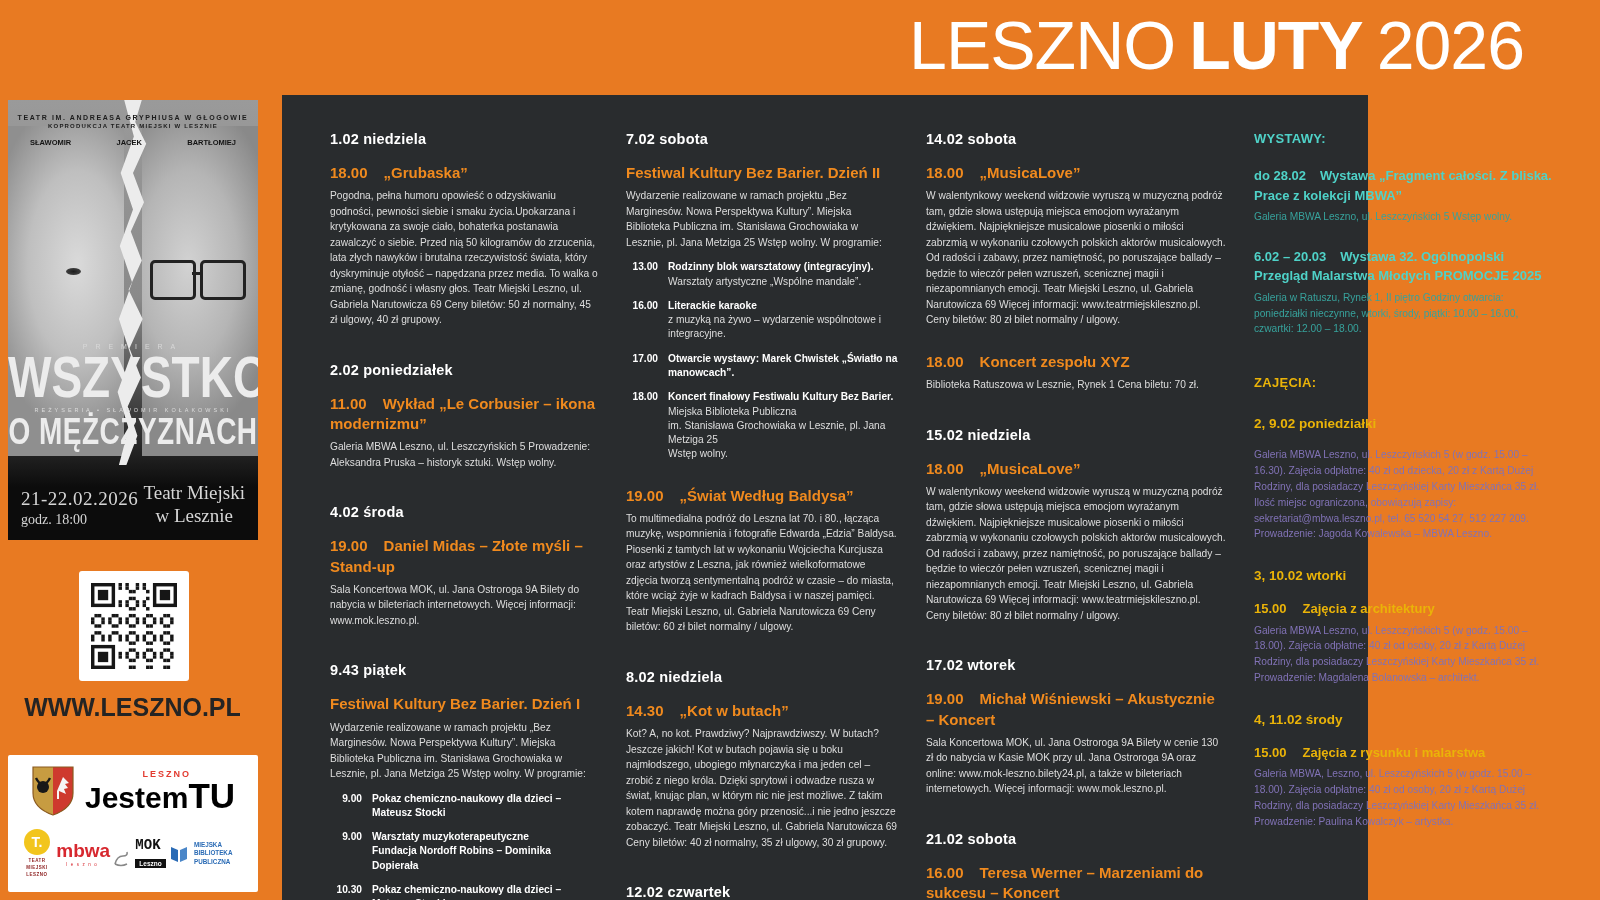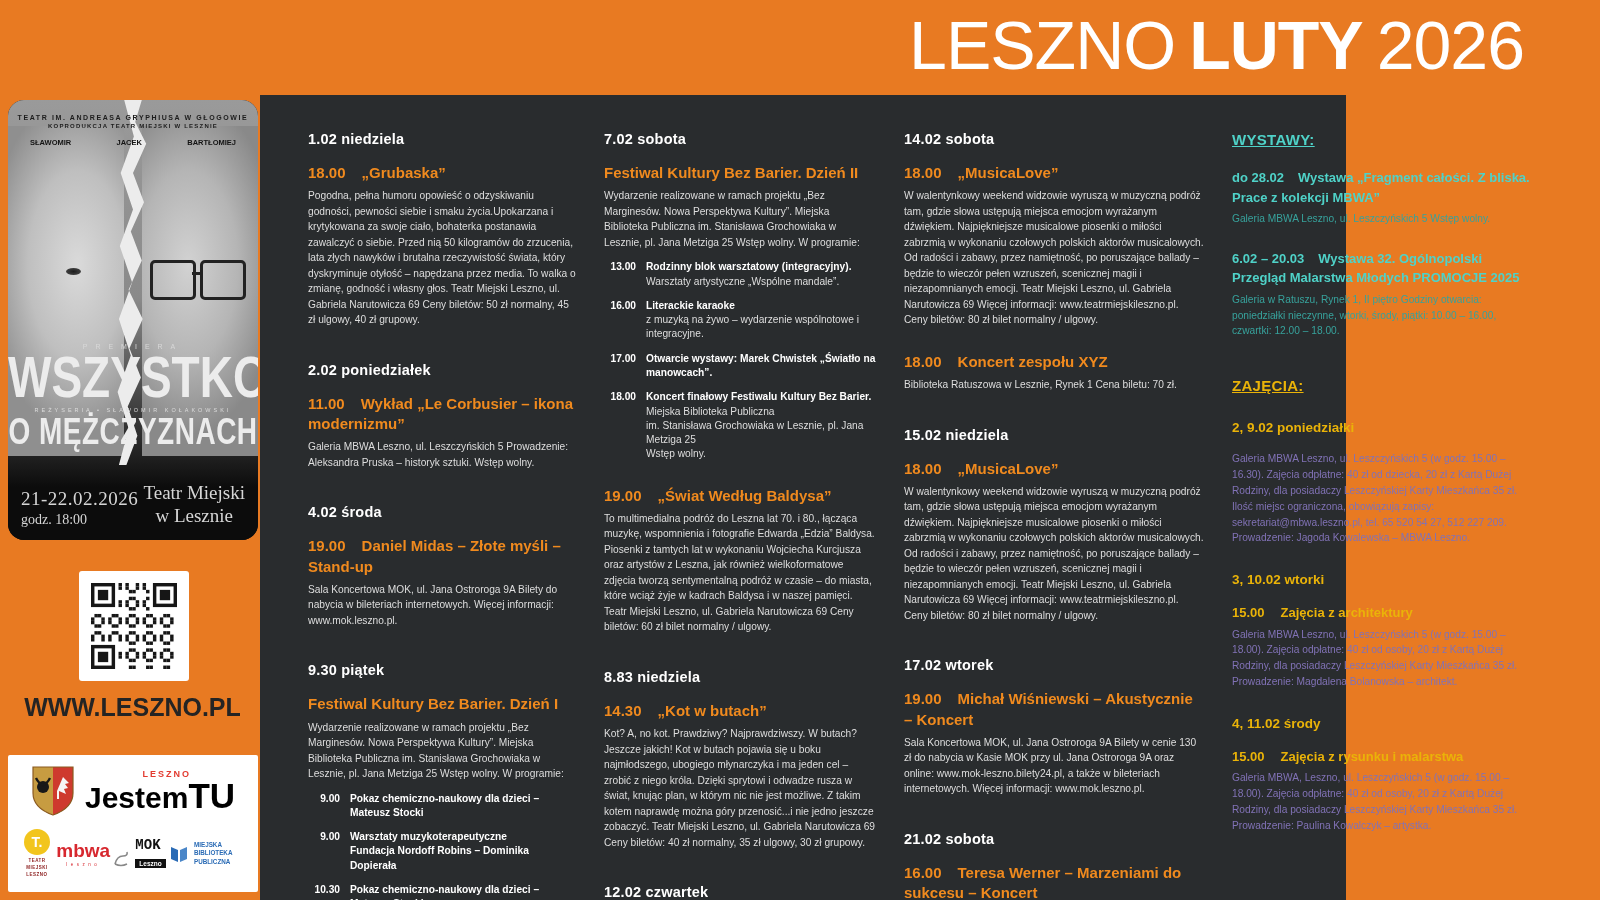--- a/index.html
+++ b/index.html
@@ -6,21 +6,21 @@
   body{width:1600px;height:900px;position:relative;overflow:hidden;
        background:#E87A22;font-family:"Liberation Sans",sans-serif;}
 
   
   .header-band{position:absolute;top:0;left:0;width:1600px;height:95px;background:#E87A22;}
   .header-title{position:absolute;top:6px;right:76px;font-size:68px;color:#fff;letter-spacing:-1px;white-space:nowrap;}
   .header-title .bold{font-weight:800;margin:0 14px;}
   .header-title .year{font-weight:400;}
 
   
-  .dark-panel{position:absolute;left:260px;top:95px;width:1086px;height:805px;background:#292C2E;}
+  .dark-panel{position:absolute;left:282px;top:95px;width:1086px;height:805px;background:#292C2E;}
   .columns{position:absolute;left:48px;top:36px;display:flex;gap:28px;align-items:flex-start;}
   .col{width:268px;flex:none;}
   .col.c1{width:272px;}
   .col.c2{width:300px;}
   .aside-col{width:300px;flex:none;}
 
   .section{margin-bottom:34px;}
   .date{font-size:14.5px;font-weight:800;color:#fff;margin-bottom:16px;letter-spacing:.2px;}
   .event{margin-bottom:24px;}
   .evtitle{color:#F08A1E;font-weight:800;font-size:15px;line-height:1.35;margin-bottom:5px;}
@@ -28,33 +28,33 @@
   .details{color:#DEDEDE;font-size:10.2px;line-height:1.52;}
 
   .prow{display:flex;gap:10px;margin:10px 0;font-size:10.2px;line-height:1.4;}
   .ptime{width:32px;flex:none;text-align:right;font-weight:800;color:#fff;}
   .ptext{color:#fff;}
   .pbold{font-weight:800;}
   .pnorm{font-weight:400;color:#DEDEDE;}
 
   
   .group{margin-bottom:38px;}
-  .gheading{font-weight:800;font-size:15px;margin-bottom:20px;letter-spacing:.3px;text-decoration:underline;}
+  .gheading{font-weight:800;font-size:13px;margin-bottom:20px;letter-spacing:.3px;}
   .aitem{margin-bottom:22px;}
   .atitle{font-weight:800;font-size:13px;line-height:1.5;margin-bottom:4px;}
   .adate{margin-right:14px;}
   .adetails{font-size:10.2px;line-height:1.55;}
   .daylabel{font-weight:800;font-size:13.5px;margin:26px 0 16px;}
   .teal  .gheading,.teal  .atitle,.teal .daylabel{color:#4FD2C8;}
   .teal  .adetails{color:#37A29C;}
   .purple .gheading,.purple .atitle,.purple .daylabel{color:#eab308;}
   .purple .adetails{color:#8172B6;}
 
   
-  .poster{position:absolute;left:8px;top:100px;width:250px;height:440px;background:#0e0e0e;overflow:hidden;border-radius:16px;}
+  .poster{position:absolute;left:8px;top:100px;width:250px;height:440px;background:#0e0e0e;overflow:hidden;}
   .photo{position:absolute;inset:0;background:linear-gradient(180deg,#9a9a9a,#8a8a8a 45%,#3a3a3a 72%,#0c0c0c 88%);}
   .face-left{position:absolute;left:0;top:26px;width:116px;height:330px;
       background:radial-gradient(90px 170px at 60% 42%,#dadada 0%,#bfbfbf 55%,#8f8f8f 100%);}
   .face-right{position:absolute;right:0;top:26px;width:116px;height:330px;
       background:radial-gradient(90px 170px at 40% 42%,#d2d2d2 0%,#b5b5b5 55%,#898989 100%);}
   .torn{position:absolute;left:103px;top:0;width:44px;height:365px;background:#ececec;
       clip-path:polygon(30% 0,70% 0,55% 6%,80% 12%,50% 20%,75% 28%,45% 36%,70% 44%,40% 52%,72% 60%,42% 68%,68% 76%,38% 84%,60% 92%,35% 100%,18% 100%,40% 90%,15% 80%,45% 70%,18% 60%,48% 50%,20% 40%,50% 30%,22% 20%,52% 10%);}
   .eye{position:absolute;width:15px;height:7px;background:radial-gradient(#1d1d1d,#4f4f4f);border-radius:50%;}
   .eye.l{left:58px;top:168px;}
   .glasses{position:absolute;right:14px;top:160px;width:96px;height:40px;}
@@ -356,21 +356,21 @@
           </div>
         </div>
         <div class="section">
           <div class="date">4.02 środa</div>
           <div class="event">
             <div class="evtitle"><span class="time">19.00</span><span class="etitle">Daniel Midas – Złote myśli – Stand-up</span></div>
             <div class="details">Sala Koncertowa MOK, ul. Jana Ostroroga 9A Bilety do nabycia w bileteriach internetowych. Więcej informacji: www.mok.leszno.pl.</div>
           </div>
         </div>
         <div class="section">
-          <div class="date">9.30 piątek</div>
+          <div class="date">9.43 piątek</div>
           <div class="event">
             <div class="evtitle"><span class="etitle">Festiwal Kultury Bez Barier. Dzień I</span></div>
             <div class="details">Wydarzenie realizowane w ramach projektu „Bez Marginesów. Nowa Perspektywa Kultury”. Miejska Biblioteka Publiczna im. Stanisława Grochowiaka w Lesznie, pl. Jana Metziga 25 Wstęp wolny. W programie:</div>
             <div class="prow">
               <div class="ptime">9.00</div>
               <div class="ptext">
                 <div class="pbold">Pokaz chemiczno-naukowy dla dzieci – Mateusz Stocki</div>
               </div>
             </div>
             <div class="prow">
@@ -424,21 +424,21 @@
                 <div class="pnorm">Wstęp wolny.</div>
               </div>
             </div>
           </div>
           <div class="event">
             <div class="evtitle"><span class="time">19.00</span><span class="etitle">„Świat Według Baldysa”</span></div>
             <div class="details">To multimedialna podróż do Leszna lat 70. i 80., łącząca muzykę, wspomnienia i fotografie Edwarda „Edzia” Baldysa. Piosenki z tamtych lat w wykonaniu Wojciecha Kurcjusza oraz artystów z Leszna, jak również wielkoformatowe zdjęcia tworzą sentymentalną podróż w czasie – do miasta, które wciąż żyje w kadrach Baldysa i w naszej pamięci. Teatr Miejski Leszno, ul. Gabriela Narutowicza 69 Ceny biletów: 60 zł bilet normalny / ulgowy.</div>
           </div>
         </div>
         <div class="section">
-          <div class="date">8.83 niedziela</div>
+          <div class="date">8.02 niedziela</div>
           <div class="event">
             <div class="evtitle"><span class="time">14.30</span><span class="etitle">„Kot w butach”</span></div>
             <div class="details">Kot? A, no kot. Prawdziwy? Najprawdziwszy. W butach? Jeszcze jakich! Kot w butach pojawia się u boku najmłodszego, ubogiego młynarczyka i ma jeden cel – zrobić z niego króla. Dzięki sprytowi i odwadze rusza w świat, knując plan, w którym nic nie jest możliwe. Z takim kotem naprawdę można góry przenosić...i nie jedno jeszcze zobaczyć. Teatr Miejski Leszno, ul. Gabriela Narutowicza 69 Ceny biletów: 40 zł normalny, 35 zł ulgowy, 30 zł grupowy.</div>
           </div>
         </div>
         <div class="section">
           <div class="date">12.02 czwartek</div>
         </div>
       </div>
       <div class="col c2">

